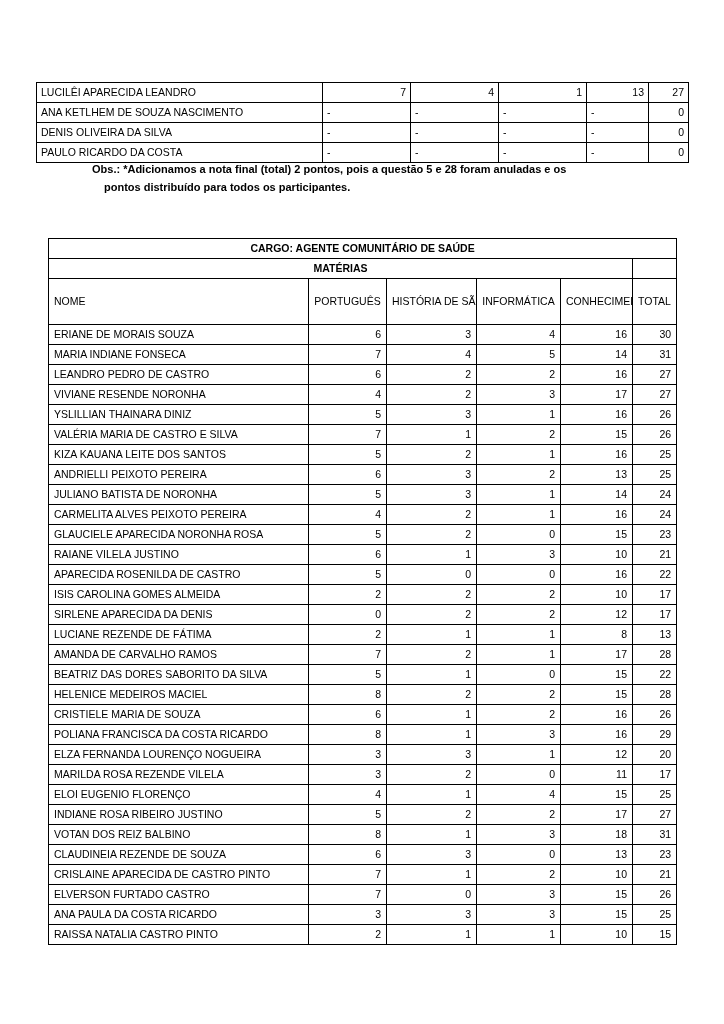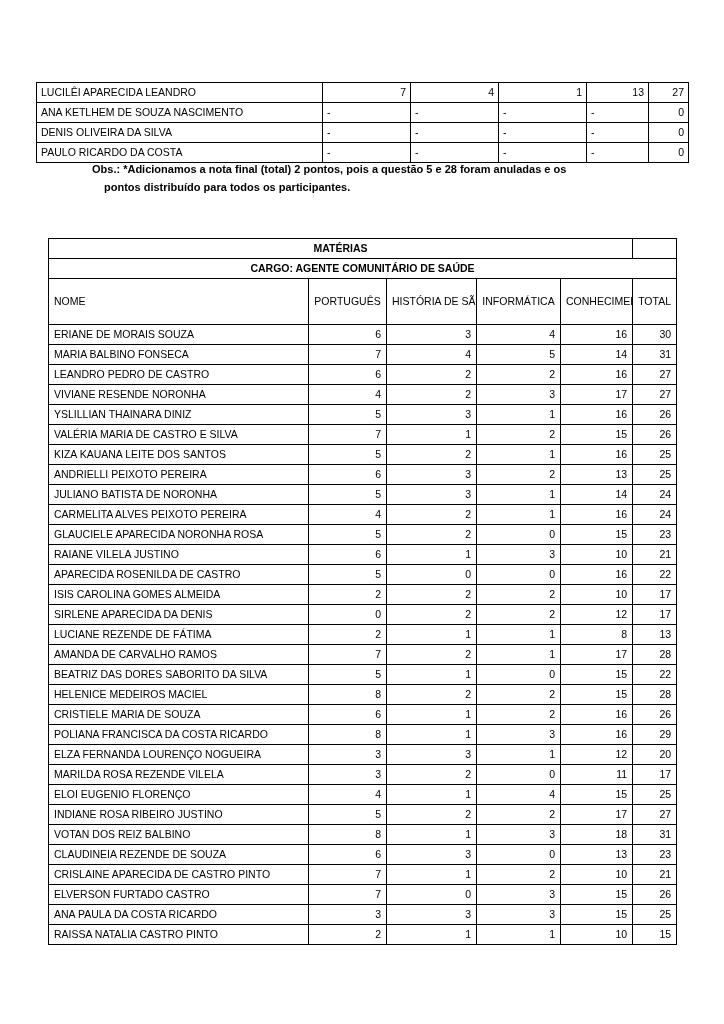--- a/index.html
+++ b/index.html
@@ -187,44 +187,44 @@
       <colgroup>
         <col class="m-c0">
           <col class="m-c1">
           <col class="m-c2">
           <col class="m-c3">
           <col class="m-c4">
           <col class="m-c5">
       </colgroup>
       <tbody>
         <tr>
+          <td class="title-cell" colspan="6">CARGO: AGENTE COMUNITÁRIO DE SAÚDE</td>
+        </tr>
+        <tr>
           <td class="subject-cell" colspan="5">MATÉRIAS</td>
           <td class="blank-cell"></td>
-        </tr>
-        <tr>
-          <td class="title-cell" colspan="6">CARGO: AGENTE COMUNITÁRIO DE SAÚDE</td>
         </tr>
         <tr style="height:46px;margin-left:32px;">
           <td class="hdr-name">NOME</td>
           <td class="hdr">PORTUGUÊS</td>
           <td class="hdr">HISTÓRIA DE SÃO THOMÉ DAS LETRAS</td>
           <td class="hdr">INFORMÁTICA</td>
           <td class="hdr">CONHECIMENTO ESPECÍFICO</td>
           <td class="hdr">TOTAL</td>
         </tr>
       <tr>
             <td class="c-name">ERIANE DE MORAIS SOUZA</td>
             <td class="c-num">6</td>
             <td class="c-num">3</td>
             <td class="c-num">4</td>
             <td class="c-num">16</td>
             <td class="c-num">30</td>
           </tr>
           <tr>
-            <td class="c-name">MARIA BALBINO FONSECA</td>
+            <td class="c-name">MARIA INDIANE FONSECA</td>
             <td class="c-num">7</td>
             <td class="c-num">4</td>
             <td class="c-num">5</td>
             <td class="c-num">14</td>
             <td class="c-num">31</td>
           </tr>
           <tr>
             <td class="c-name">LEANDRO PEDRO DE CASTRO</td>
             <td class="c-num">6</td>
             <td class="c-num">2</td>

